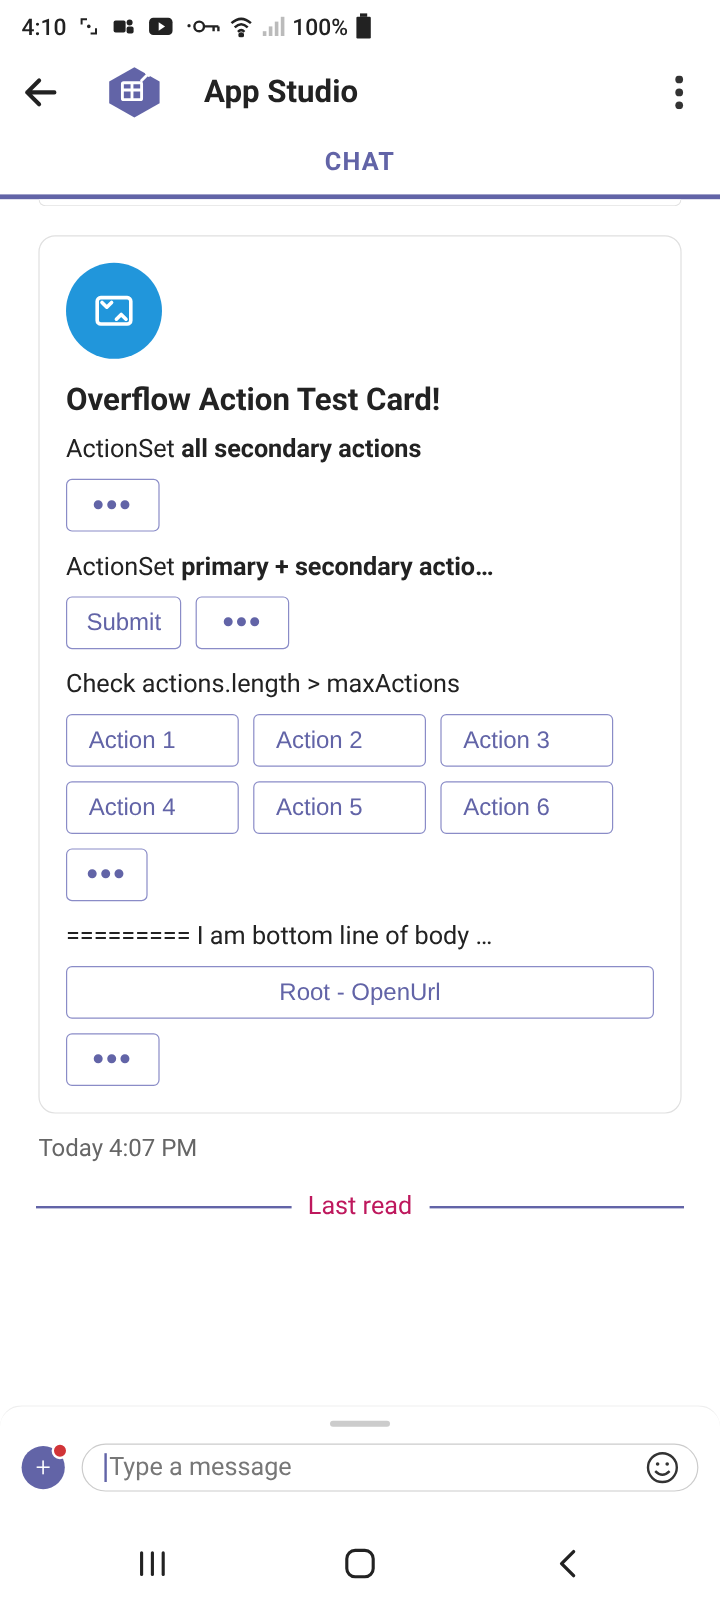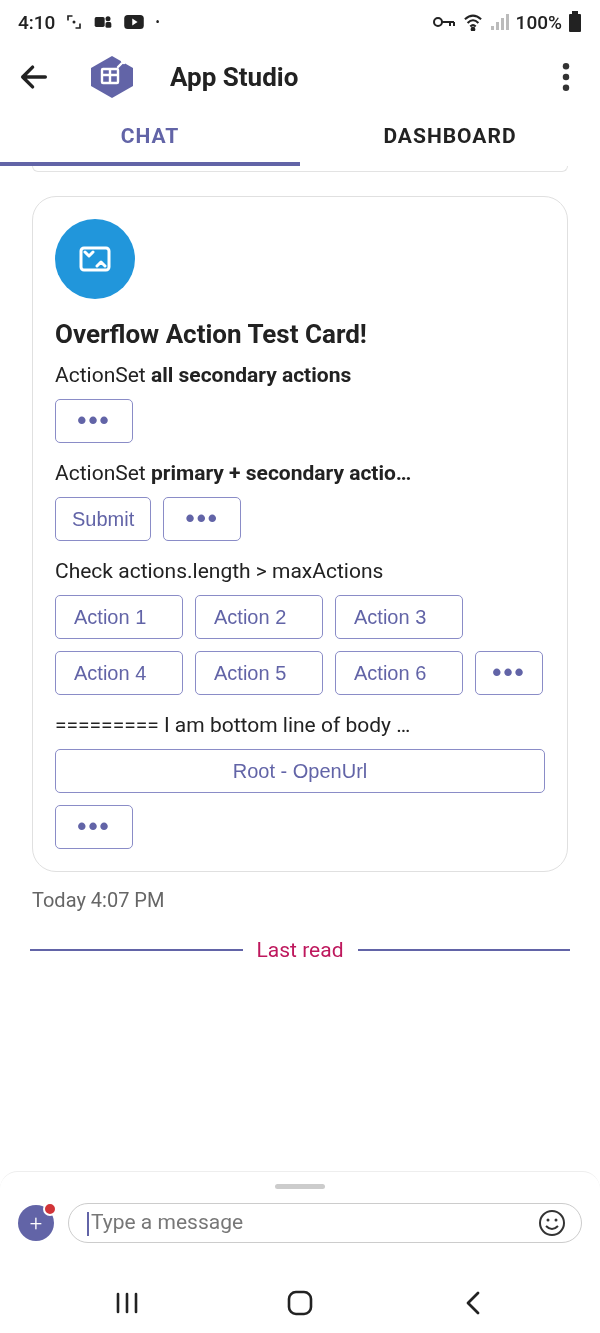--- a/index.html
+++ b/index.html
@@ -1,20 +1,20 @@
 <!DOCTYPE html>
 <html><head>
 <meta charset="utf-8">
 <style>
   * { box-sizing: border-box; margin: 0; padding: 0; }
   html, body { width: 600px; height: 1333px; font-family: -apple-system, "Segoe UI", Roboto, sans-serif; background: #fff; color: #222; overflow: hidden; }
   .screen { display: flex; flex-direction: column; height: 100%; }
 
   
-  .statusbar { height: 44px; display: flex; align-items: center; justify-content: space-between; padding: 0 18px; font-size: 19px; font-weight: 500; }
+  .statusbar { height: 44px; display: flex; align-items: center; justify-content: flex-start; padding: 0 18px; font-size: 19px; font-weight: 500; }
   .statusbar-left { display: flex; align-items: center; gap: 10px; }
   .statusbar-right { display: flex; align-items: center; gap: 6px; }
   .sg { display: inline-flex; align-items: center; }
 
   
   .appbar { height: 66px; display: flex; align-items: center; padding: 0 14px; gap: 34px; }
   .appbar-back { width: 40px; height: 40px; display: flex; align-items: center; justify-content: center; }
   .appbar-logo { width: 48px; height: 48px; display: flex; align-items: center; justify-content: center; }
   .appbar-title { font-size: 26px; font-weight: 700; flex: 1; color: #222; }
   .appbar-menu { width: 40px; height: 40px; display: flex; align-items: center; justify-content: center; margin-left: auto; }
@@ -22,32 +22,32 @@
   
   .tabs { display: flex; height: 56px; }
   .tab { flex: 1; display: flex; align-items: center; justify-content: center; font-size: 21px; font-weight: 700; letter-spacing: 1px; color: #222; border-bottom: 4px solid transparent; }
   .tab.active { color: #6264a7; border-bottom-color: #6264a7; }
 
   .body { flex: 1; overflow-y: hidden; position: relative; }
 
   
   .prevcard { margin: 0 32px 24px; height: 6px; border: 1px solid #e3e3e3; border-top: none; border-radius: 0 0 18px 18px; background: #fff; }
 
-  .card { margin: 0 32px; border: 1px solid #e0e0e0; border-radius: 24px; padding: 22px; background: #fff; }
+  .card { margin: 0 32px; border: 1px solid #e0e0e0; border-radius: 14px; padding: 22px; background: #fff; }
   .card-avatar { width: 80px; height: 80px; border-radius: 50%; background: #2196db; display: flex; align-items: center; justify-content: center; margin-bottom: 20px; }
   .card-title { font-size: 26px; font-weight: 700; margin-bottom: 14px; }
   .card-line { font-size: 21px; margin-bottom: 12px; }
   .card-line.trunc { white-space: nowrap; overflow: hidden; text-overflow: ellipsis; max-width: 100%; }
   .card-line .bold { font-weight: 700; }
 
   .btn-row { display: flex; flex-wrap: wrap; gap: 12px; margin-bottom: 18px; }
   .btn { border: 1.5px solid #8a8cc7; color: #6264a7; background: #fff; border-radius: 5px; padding: 8px 16px; font-size: 20px; font-weight: 400; line-height: 1.2; min-height: 44px; display: inline-flex; align-items: center; justify-content: center; }
   .btn.small { width: 78px; }
   .btn.overflow { font-weight: 900; letter-spacing: 2px; font-size: 26px; padding: 0 14px; width: 78px; }
-  .btn.grid { width: 128px; justify-content: flex-start; padding-left: 18px; }
+  .btn.grid { width: 144px; justify-content: flex-start; padding-left: 18px; }
   .overflow-dots { color: #6264a7; }
 
   .timestamp { margin: 16px 0 0 32px; font-size: 20px; color: #666; }
 
   .lastread { display: flex; align-items: center; margin: 26px 30px 0; gap: 14px; }
   .lastread-line { flex: 1; height: 1.5px; background: #6264a7; }
   .lastread-text { color: #be185d; font-size: 21px; }
 
   
   .composer-wrap { position: absolute; left: 0; right: 0; bottom: 0; padding-top: 8px; border-top: 1px solid #eee; background: #fff; border-radius: 18px 18px 0 0; }
@@ -148,23 +148,20 @@
           <circle cx="3" cy="3" r="3"></circle>
           <circle cx="3" cy="13" r="3"></circle>
           <circle cx="3" cy="23" r="3"></circle>
         </svg>
     </div>
   </div>
 
   <div class="tabs">
     <div class="tab active">
         <span>CHAT</span>
-      </div>
-    <div class="tab">
-        <span>DASHBOARD</span>
       </div>
   </div>
 
   <div class="body">
     <div class="prevcard"></div>
 
     <div class="card">
       <div class="card-avatar">
         <svg width="40" height="40" viewBox="0 0 40 40" fill="none" stroke="#fff" stroke-width="3" stroke-linecap="round" stroke-linejoin="round">
             <rect x="6" y="9" width="28" height="22" rx="3"></rect>

